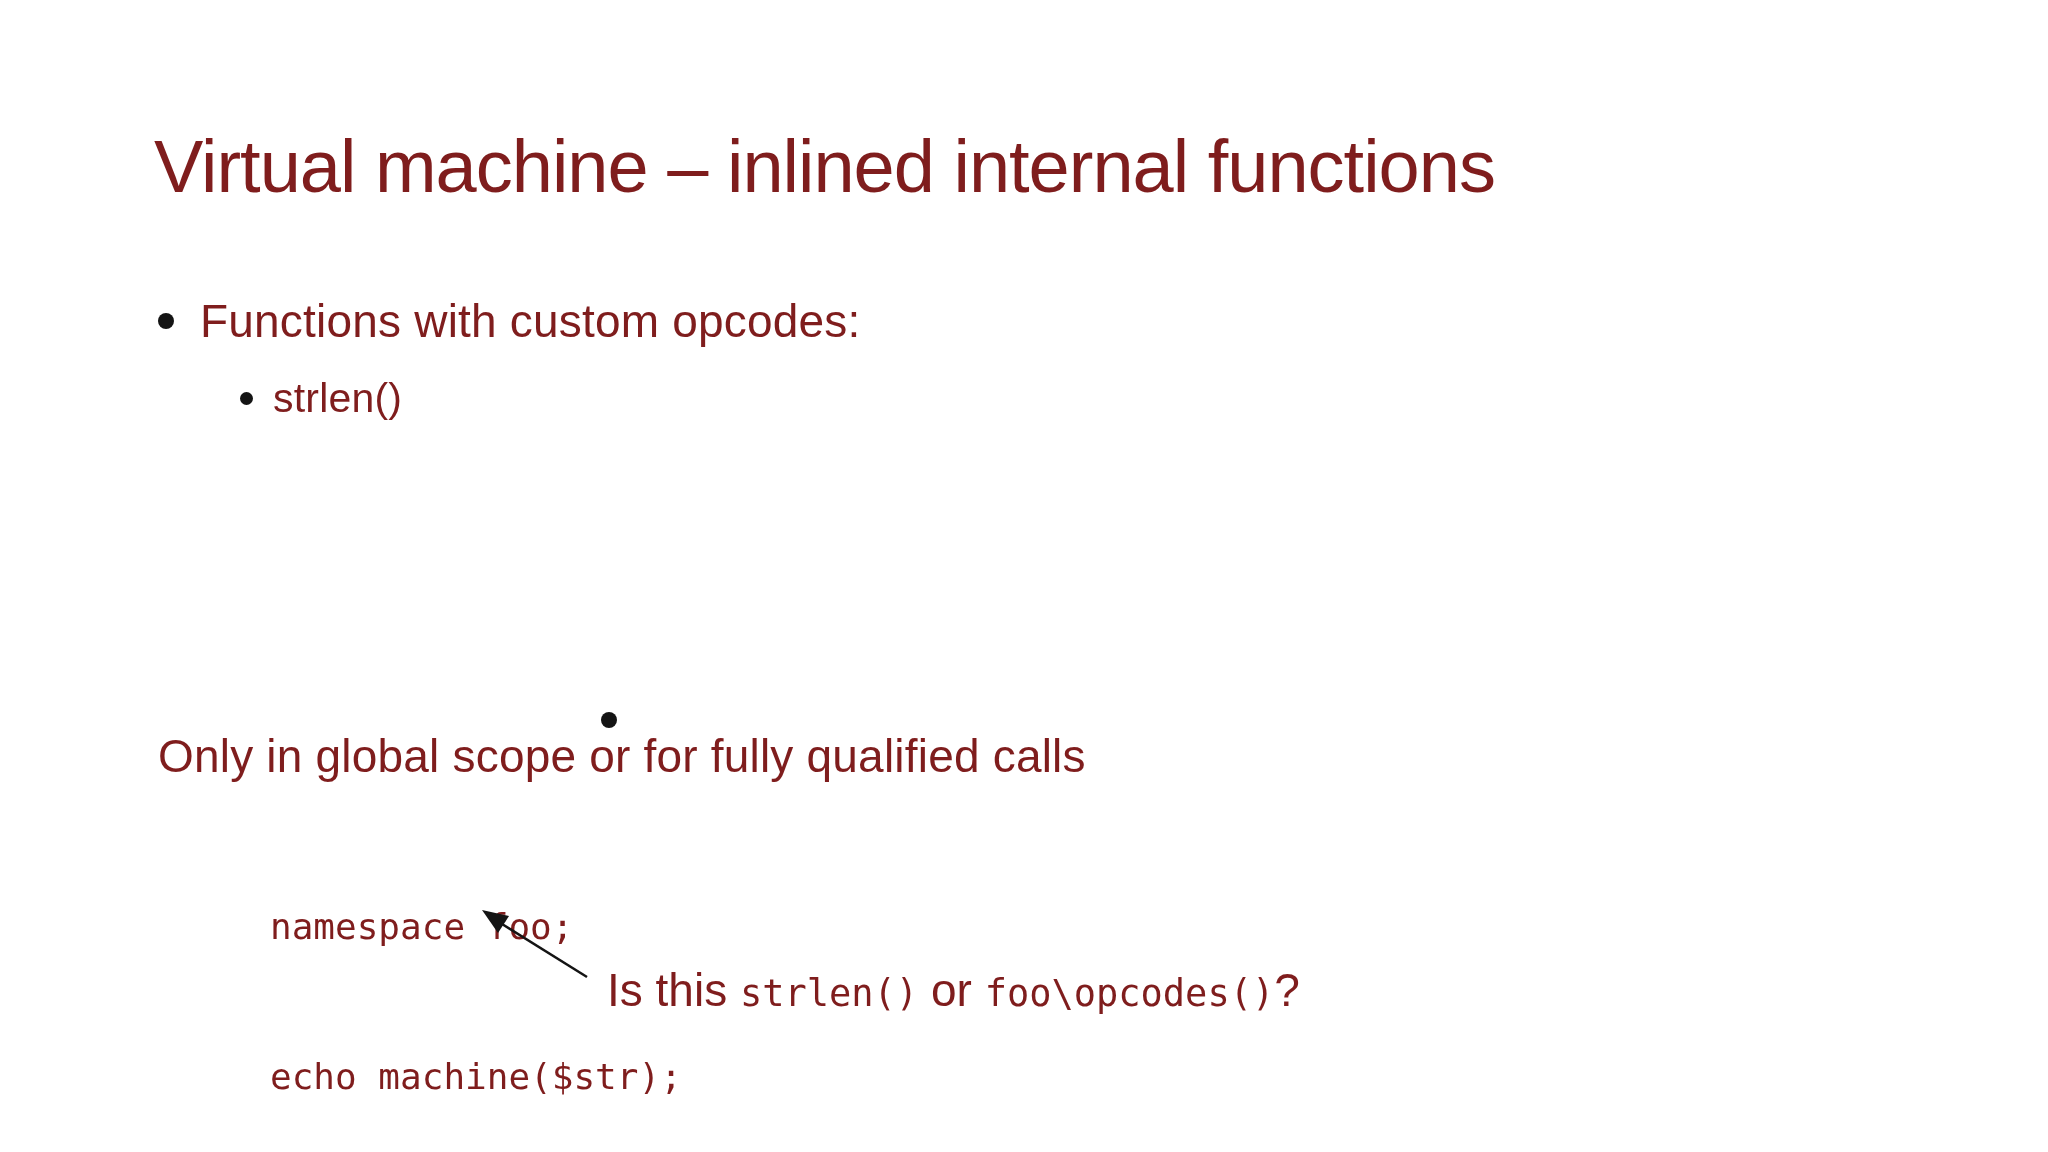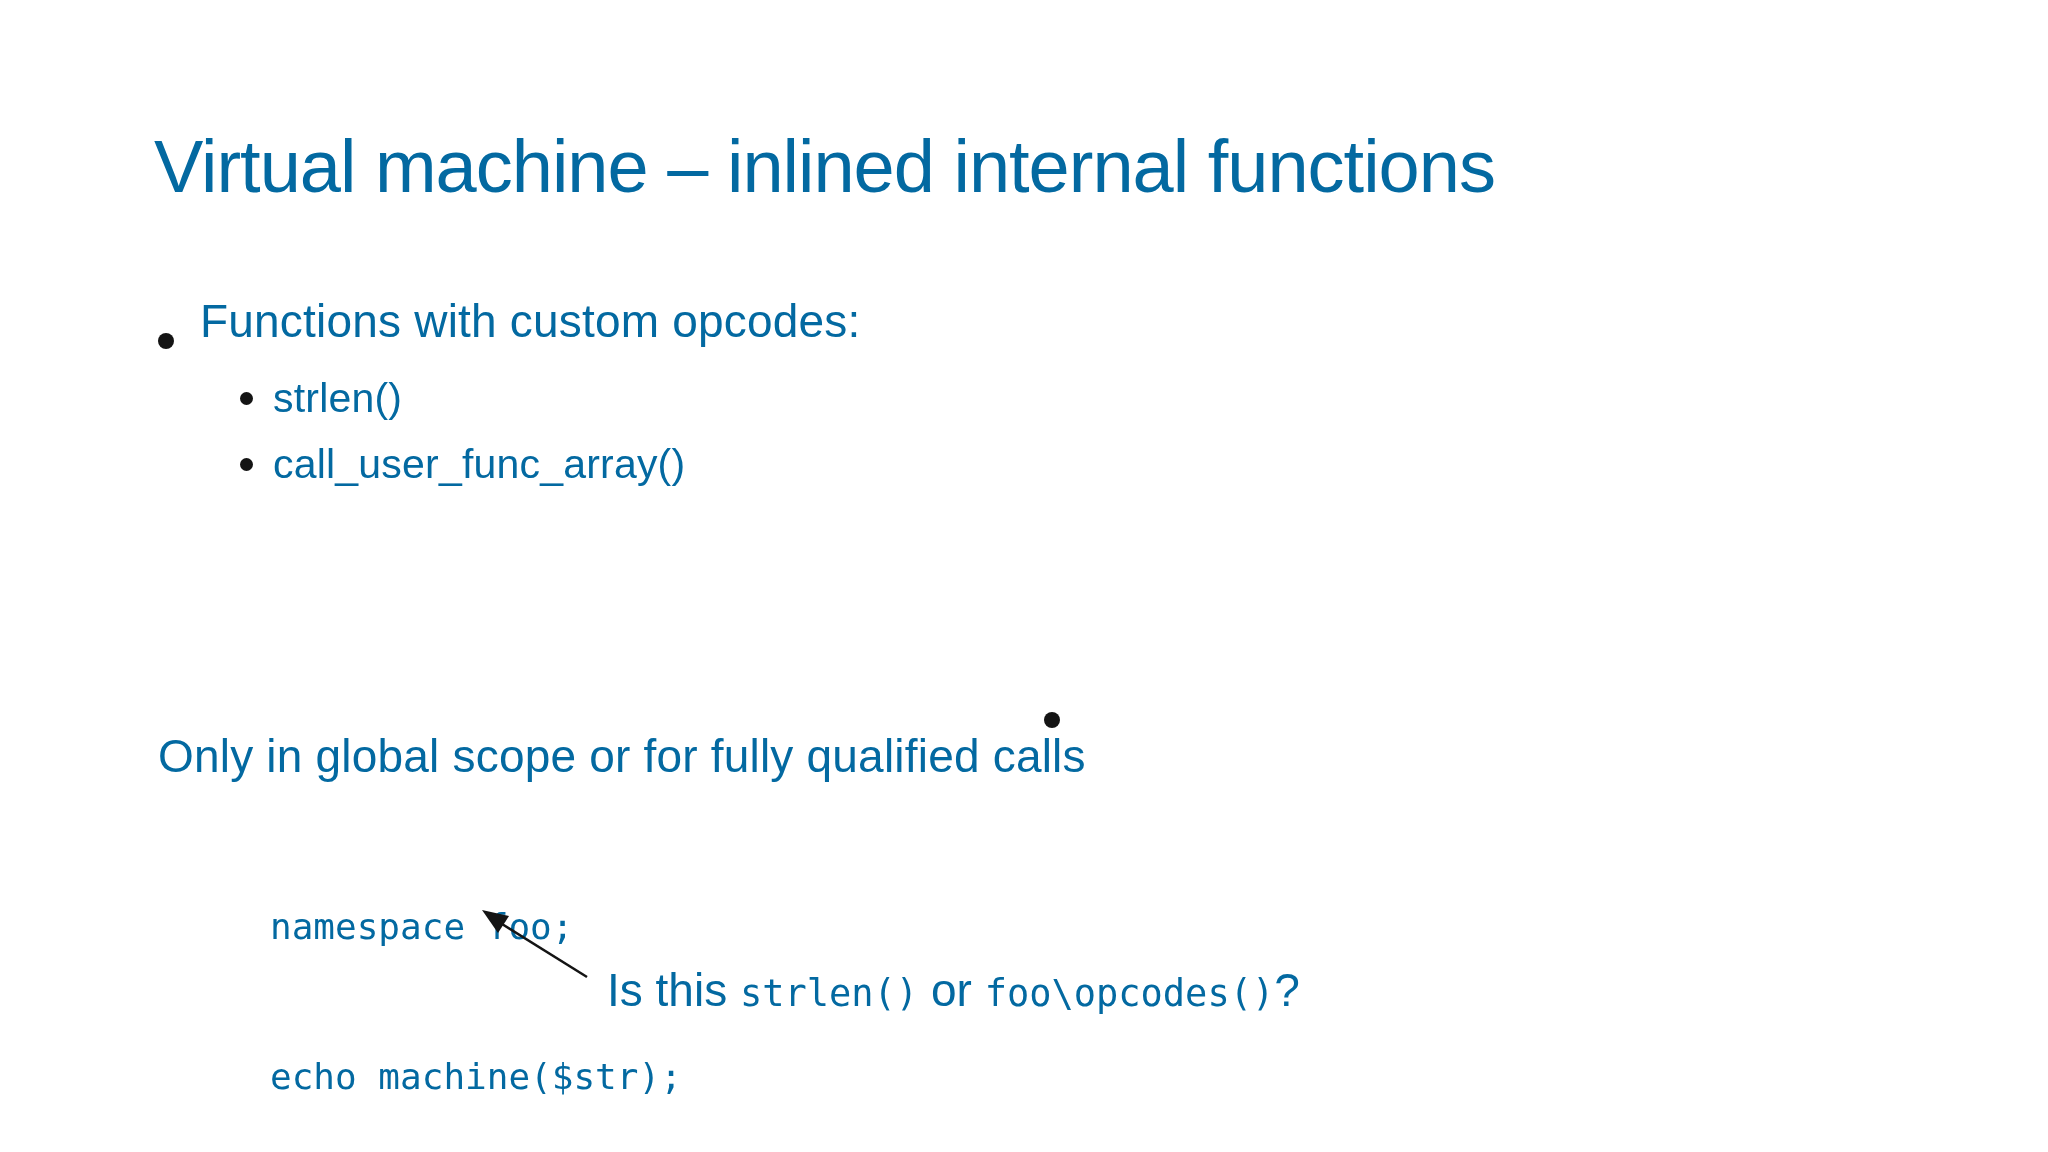--- a/index.html
+++ b/index.html
@@ -6,39 +6,39 @@
   html, body {
     margin: 0;
     padding: 0;
     background: #ffffff;
   }
   .slide {
     position: relative;
     width: 1652px;
     height: 1152px;
     background: #ffffff;
-    color: #0369a1;
+    color: #7f1d1d;
     font-family: "Liberation Sans", sans-serif;
     overflow: hidden;
   }
   .title {
     position: absolute;
     left: 154px;
     top: 127px;
     font-size: 74px;
     line-height: 80px;
     font-weight: 400;
     letter-spacing: -1px;
     white-space: nowrap;
   }
   .bullet-l1 {
     position: absolute;
     left: 158px;
     display: flex;
-    align-items: flex-end;
+    align-items: center;
     font-size: 46px;
     line-height: 56px;
     letter-spacing: 0.2px;
     white-space: nowrap;
   }
   .bullet-l1 .dot {
     width: 16px;
     height: 16px;
     border-radius: 50%;
     background: #141414;
@@ -108,24 +108,20 @@
   <div class="bullet-l1" style="top: 293px;">
     <span class="dot"></span>
     <span>Functions with custom opcodes:</span>
   </div>
 
   <div class="sublist">
     <div class="bullet-l2">
       <span class="dot"></span>
       <span>strlen()</span>
     </div>
-    <div class="bullet-l2">
-      <span class="dot"></span>
-      <span>call_user_func_array()</span>
-    </div>
   </div>
 
   <div class="bullet-l1" style="top: 712px; flex-direction: column;">
     <span class="dot"></span>
     <span>Only in global scope or for fully qualified calls</span>
   </div>
 
   <div class="code-block">
     <div>namespace foo;</div>
     <div>echo machine($str);</div>

